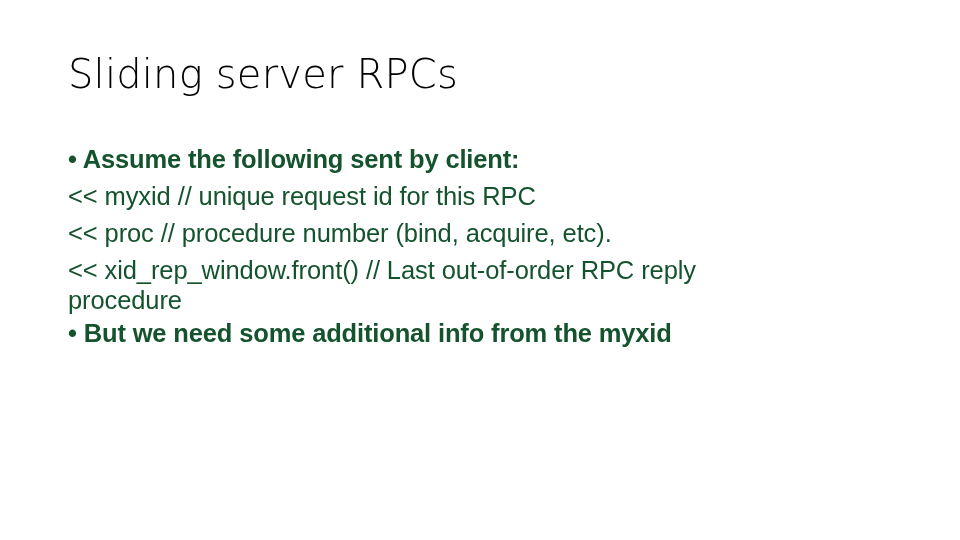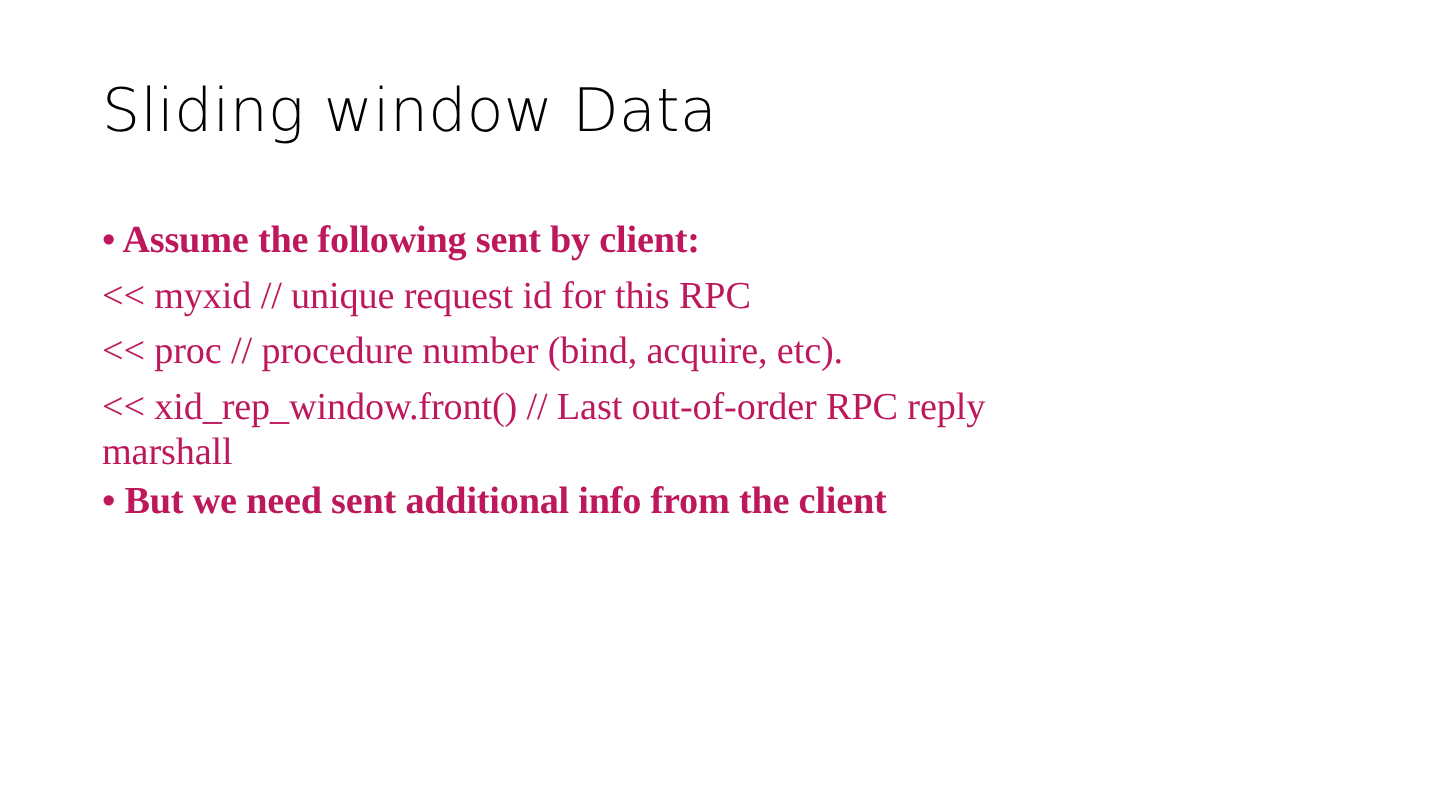--- a/index.html
+++ b/index.html
@@ -39,58 +39,58 @@
   }
 
   .body-block {
     position: absolute;
     left: 68px;
     top: 141px;
     width: 830px;
   }
 
   .body-line {
-    font-family: Liberation Serif, serif;
+    font-family: Liberation Sans, sans-serif;
     font-size: 25.5px;
     font-weight: 400;
-    color: #be185d;
+    color: #14532d;
     line-height: 37px;
     white-space: pre;
     letter-spacing: -0.1px;
   }
 
   .body-line.bold {
     font-weight: 700;
     letter-spacing: -0.15px;
   }
 
   .body-line.wrap-cont {
     line-height: 29px;
     margin-top: -3px;
   }
 </style>
 </head>
 <body>
 
 <div class="slide">
 
-  <div class="slide-title">Sliding window Data</div>
+  <div class="slide-title">Sliding server RPCs</div>
 
   <div class="body-block">
 
     <div class="body-line bold">• Assume the following sent by client:</div>
 
 
 
     <div class="body-line">&lt;&lt; myxid // unique request id for this RPC</div>
 
     <div class="body-line">&lt;&lt; proc // procedure number (bind, acquire, etc).</div>
 
     <div class="body-line">&lt;&lt; xid_rep_window.front() // Last out-of-order RPC reply</div>
 
-    <div class="body-line wrap-cont">marshall</div>
+    <div class="body-line wrap-cont">procedure</div>
 
 
-    <div class="body-line bold">• But we need sent additional info from the client</div>
+    <div class="body-line bold">• But we need some additional info from the myxid</div>
 
   </div>
 
 </div>
 
 </body></html>

